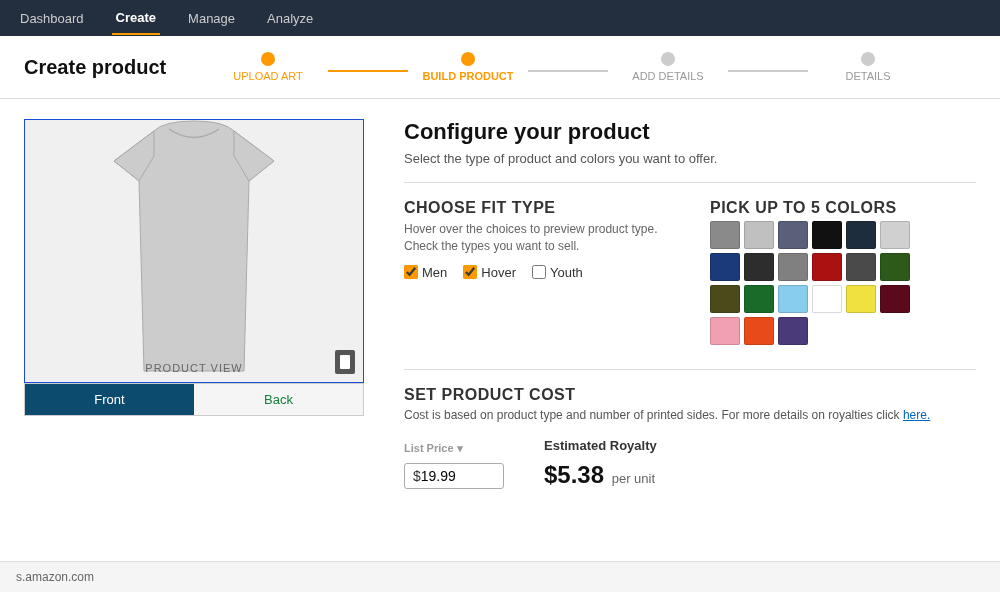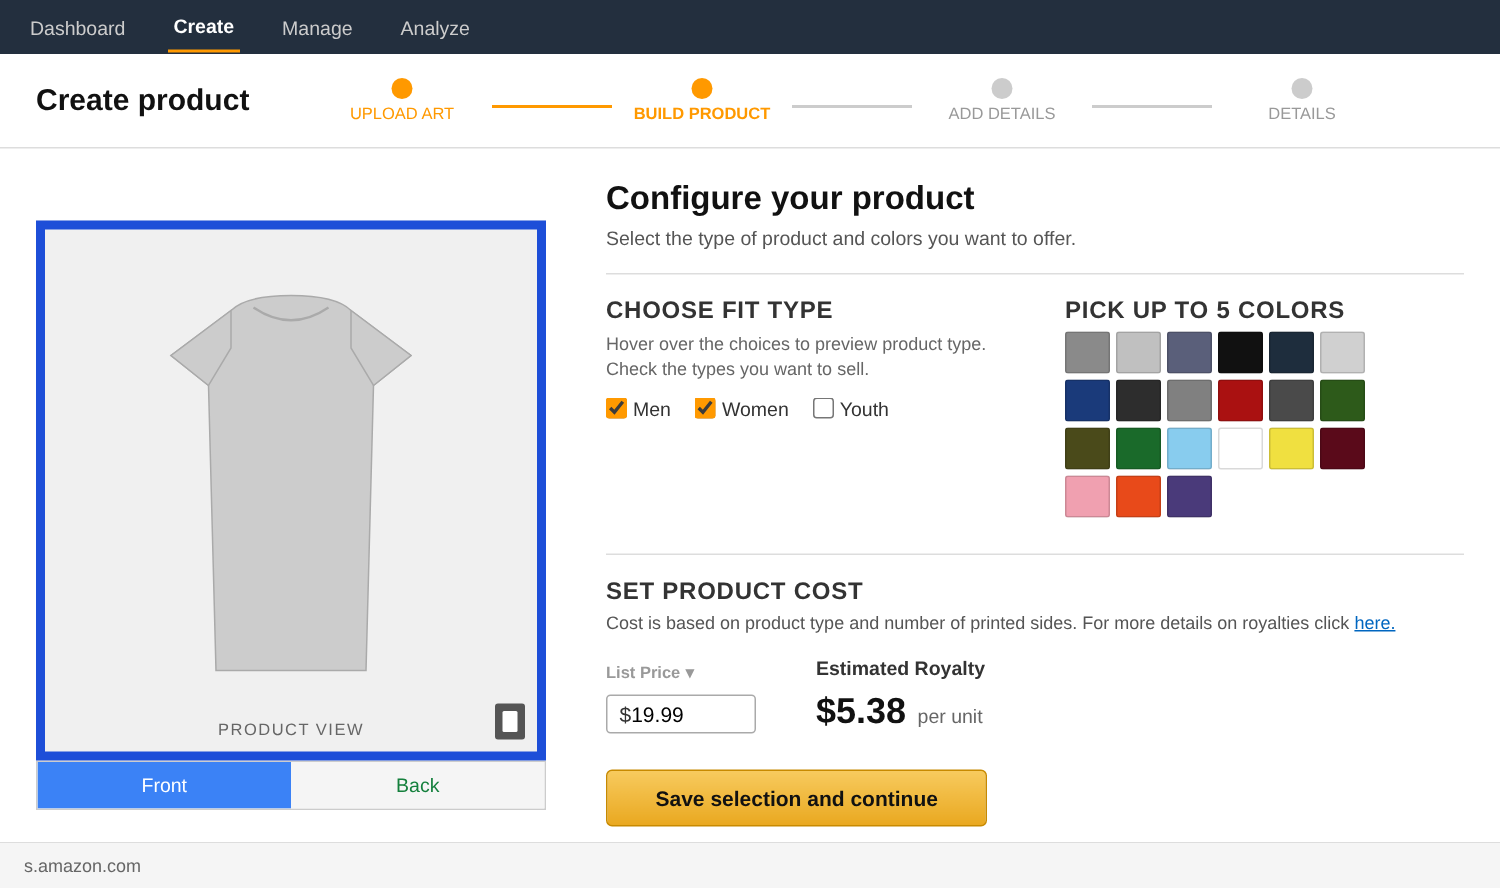--- a/index.html
+++ b/index.html
@@ -83,27 +83,26 @@
     }
 
     
     .product-preview {
       width: 340px;
       flex-shrink: 0;
     }
     .tshirt-container {
       position: relative;
       background: #f0f0f0;
-      border: 6px solid #1d4ed8;
-      height: 360px;
+      border: 1px solid #1d4ed8;
+      height: 264px;
       display: flex;
       align-items: center;
       justify-content: center;
       overflow: hidden;
-      margin-top: 28px;
     }
     .tshirt-svg {
       width: 240px;
       height: 280px;
     }
     .product-view-label {
       position: absolute;
       bottom: 8px;
       left: 50%;
       transform: translateX(-50%);
@@ -139,21 +138,21 @@
       flex: 1;
       padding: 8px;
       text-align: center;
       cursor: pointer;
       font-size: 13px;
       border: none;
       background: #f5f5f5;
       color: #15803d;
     }
     .view-btn.active {
-      background: #3b82f6;
+      background: #0c4a6e;
       color: #fff;
     }
 
     
     .configure-section {
       flex: 1;
     }
     .configure-section h2 {
       font-size: 22px;
       font-weight: bold;
@@ -391,21 +390,21 @@
           <span>Hover over the choices to preview product type.</span><br>
           <span>Check the types you want to sell.</span>
         </div>
         <div class="checkboxes">
           <label class="checkbox-item">
             <input type="checkbox" checked="" style="">
             <span>Men</span>
           </label>
           <label class="checkbox-item">
             <input type="checkbox" checked="" style="">
-            <span>Women</span>
+            <span>Hover</span>
           </label>
           <label class="checkbox-item">
             <input type="checkbox" style="">
             <span>Youth</span>
           </label>
         </div>
       </div>
 
       <div class="colors-section">
         <div class="section-label">PICK UP TO 5 COLORS</div>
@@ -458,22 +457,19 @@
         <div class="price-col">
           <div class="price-col-label">Estimated Royalty</div>
           <div>
             <span class="royalty-value">$5.38</span>
             <span class="royalty-unit">per unit</span>
           </div>
         </div>
       </div>
     </div>
 
-    <div class="save-btn-container">
-      <button class="save-btn">Save selection and continue</button>
-    </div>
 
   </div>
 </div>
 
 <div class="bottom-bar">
   <span>s.amazon.com</span>
 </div>
 
 </body></html>

